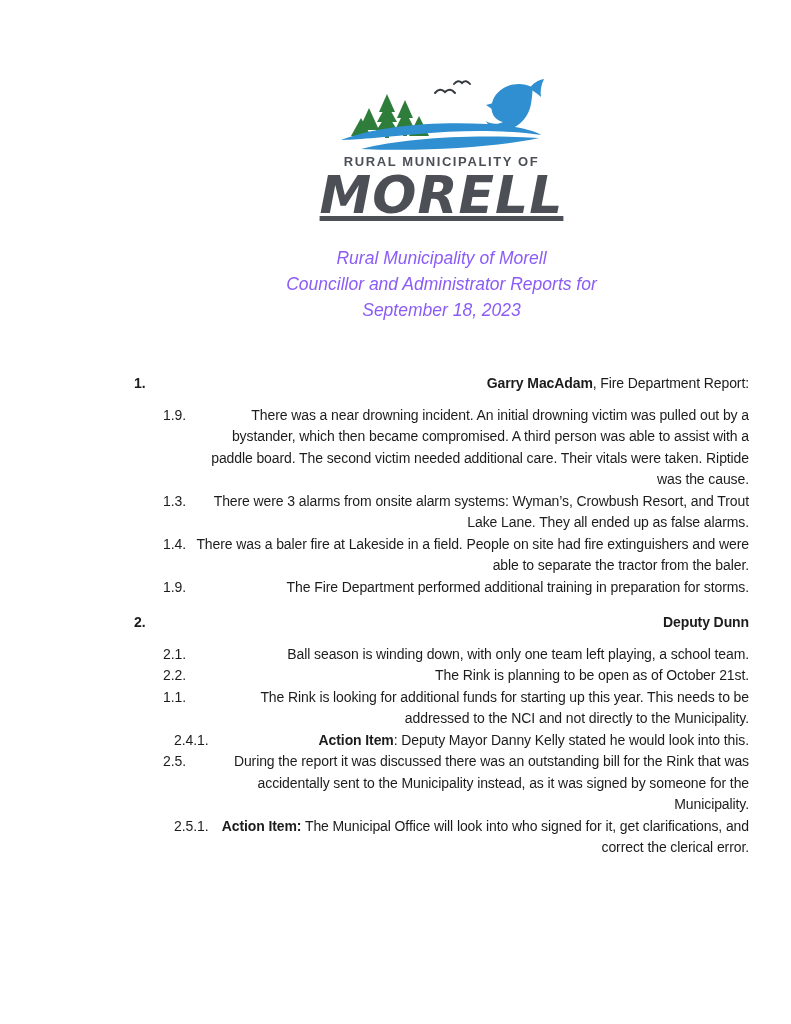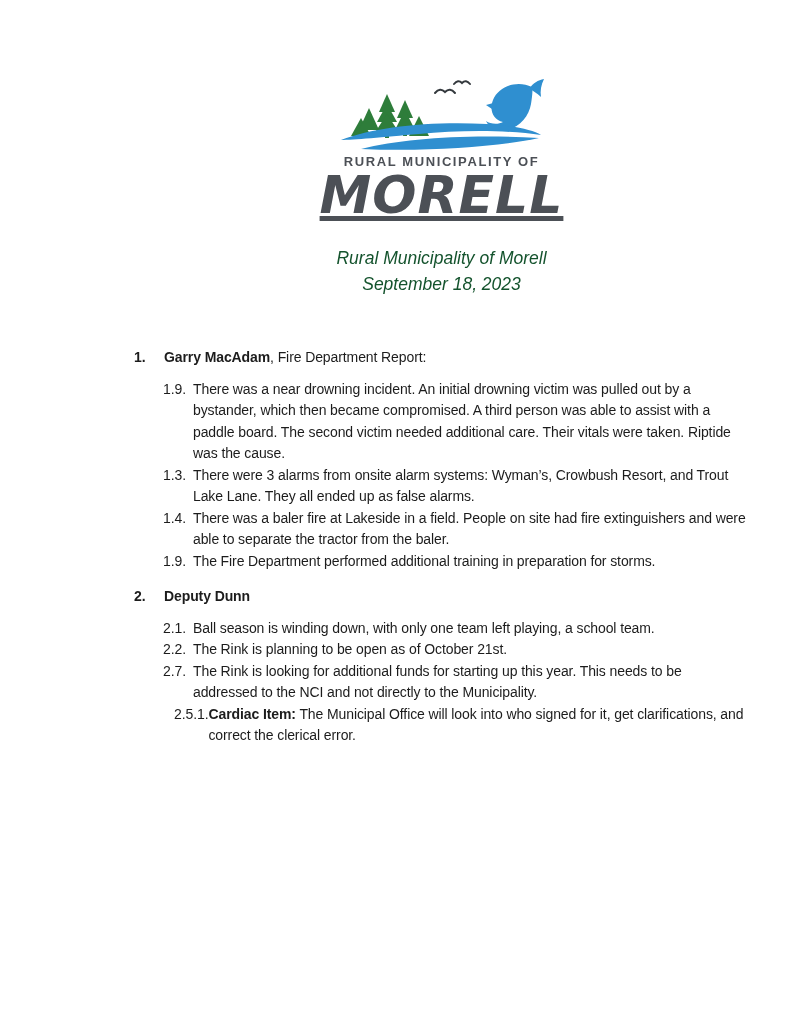--- a/index.html
+++ b/index.html
@@ -34,34 +34,34 @@
     color: var(--logo_text_gray);
     text-decoration: underline;
   }
 
   
   .title {
     margin-top: 24px;
     text-align: center;
     font-style: italic;
     font-size: 17.5px; line-height: 26px;
-    color: #14532d;
+    color: #8b5cf6;
   }
 
   
   .content {
     margin-top: 50px;
     font-size: 14px; line-height: 21.5px;
     letter-spacing: -0.1px;
     color: #1c1c1c;
   }
   .section + .section { margin-top: 14px; }
   .row { display: flex; align-items: flex-start; }
   .row .num { flex: 0 0 30px; }
-  .row .txt { flex: 1 1 auto; }
+  .row .txt { flex: 1 1 auto; text-align: right; }
   .heading { margin-bottom: 10px; }
   .heading .num { font-weight: bold; }
   .heading b { font-weight: bold; }
   .item.lvl2 { margin-left: 29px; }
   .item.lvl3 { margin-left: 40px; }
   .item.lvl3 .num { flex: 0 0 auto; }
   .item b { font-weight: bold; }
 </style>
 </head>
 <body>
@@ -99,20 +99,21 @@
         <path class="water" d="M4 62 C 38 49 92 43 150 46 C 178 48 196 52 204 57 C 172 52 122 52 82 56 C 46 59 16 62 4 62 Z"></path>
         <path class="water" d="M24 71 C 68 60 132 56 202 60 C 162 69 88 74 24 71 Z"></path>
       </g>
     </svg>
     <div class="logo-org">RURAL MUNICIPALITY OF</div>
     <div class="logo-name">MORELL</div>
   </div>
 
   <div class="title">
     <div>Rural Municipality of Morell</div>
+    <div>Councillor and Administrator Reports for</div>
     <div>September 18, 2023</div>
   </div>
 
   <div class="content">
       <section class="section">
         <div class="row heading">
           <span class="num">1.</span>
           <span class="txt"><b>Garry MacAdam</b>, Fire Department Report:</span>
         </div>
         <div class="row item lvl2">
@@ -139,23 +140,31 @@
         </div>
         <div class="row item lvl2">
           <span class="num">2.1.</span>
           <span class="txt">Ball season is winding down, with only one team left playing, a school team.</span>
         </div>
         <div class="row item lvl2">
           <span class="num">2.2.</span>
           <span class="txt">The Rink is planning to be open as of October 21st.</span>
         </div>
         <div class="row item lvl2">
-          <span class="num">2.7.</span>
+          <span class="num">1.1.</span>
           <span class="txt">The Rink is looking for additional funds for starting up this year. This needs to be addressed to the NCI and not directly to the Municipality.</span>
         </div>
         <div class="row item lvl3">
+          <span class="num">2.4.1.</span>
+          <span class="txt"><b>Action Item</b>: Deputy Mayor Danny Kelly stated he would look into this.</span>
+        </div>
+        <div class="row item lvl2">
+          <span class="num">2.5.</span>
+          <span class="txt">During the report it was discussed there was an outstanding bill for the Rink that was accidentally sent to the Municipality instead, as it was signed by someone for the Municipality.</span>
+        </div>
+        <div class="row item lvl3">
           <span class="num">2.5.1.</span>
-          <span class="txt"><b>Cardiac Item:</b> The Municipal Office will look into who signed for it, get clarifications, and correct the clerical error.</span>
+          <span class="txt"><b>Action Item:</b> The Municipal Office will look into who signed for it, get clarifications, and correct the clerical error.</span>
         </div>
       </section>
     </div>
 
 </div>
 
 </body></html>

